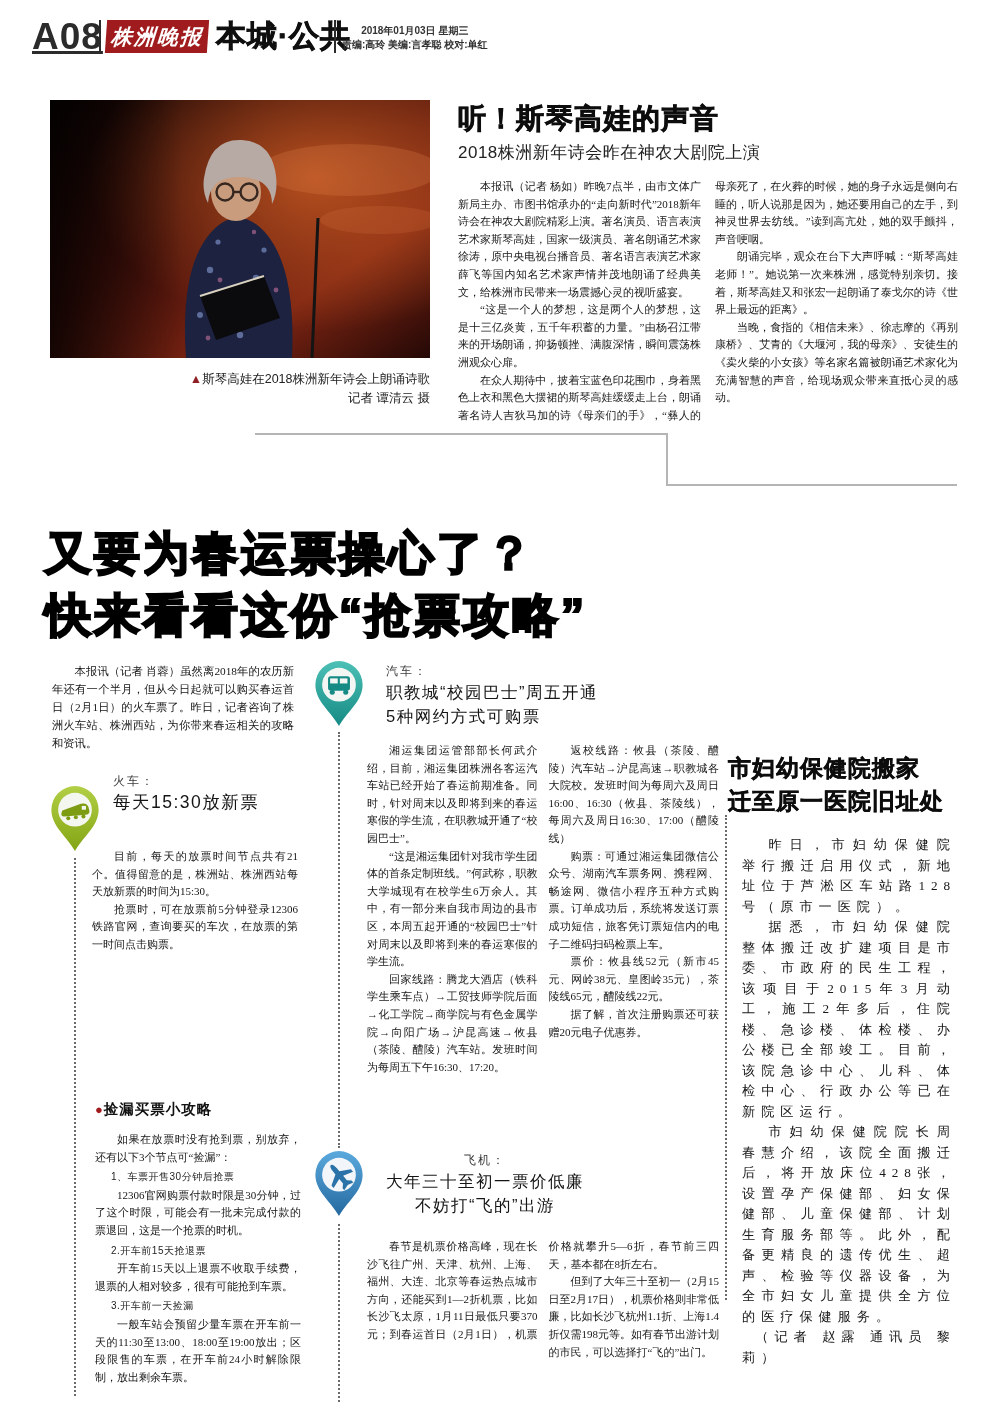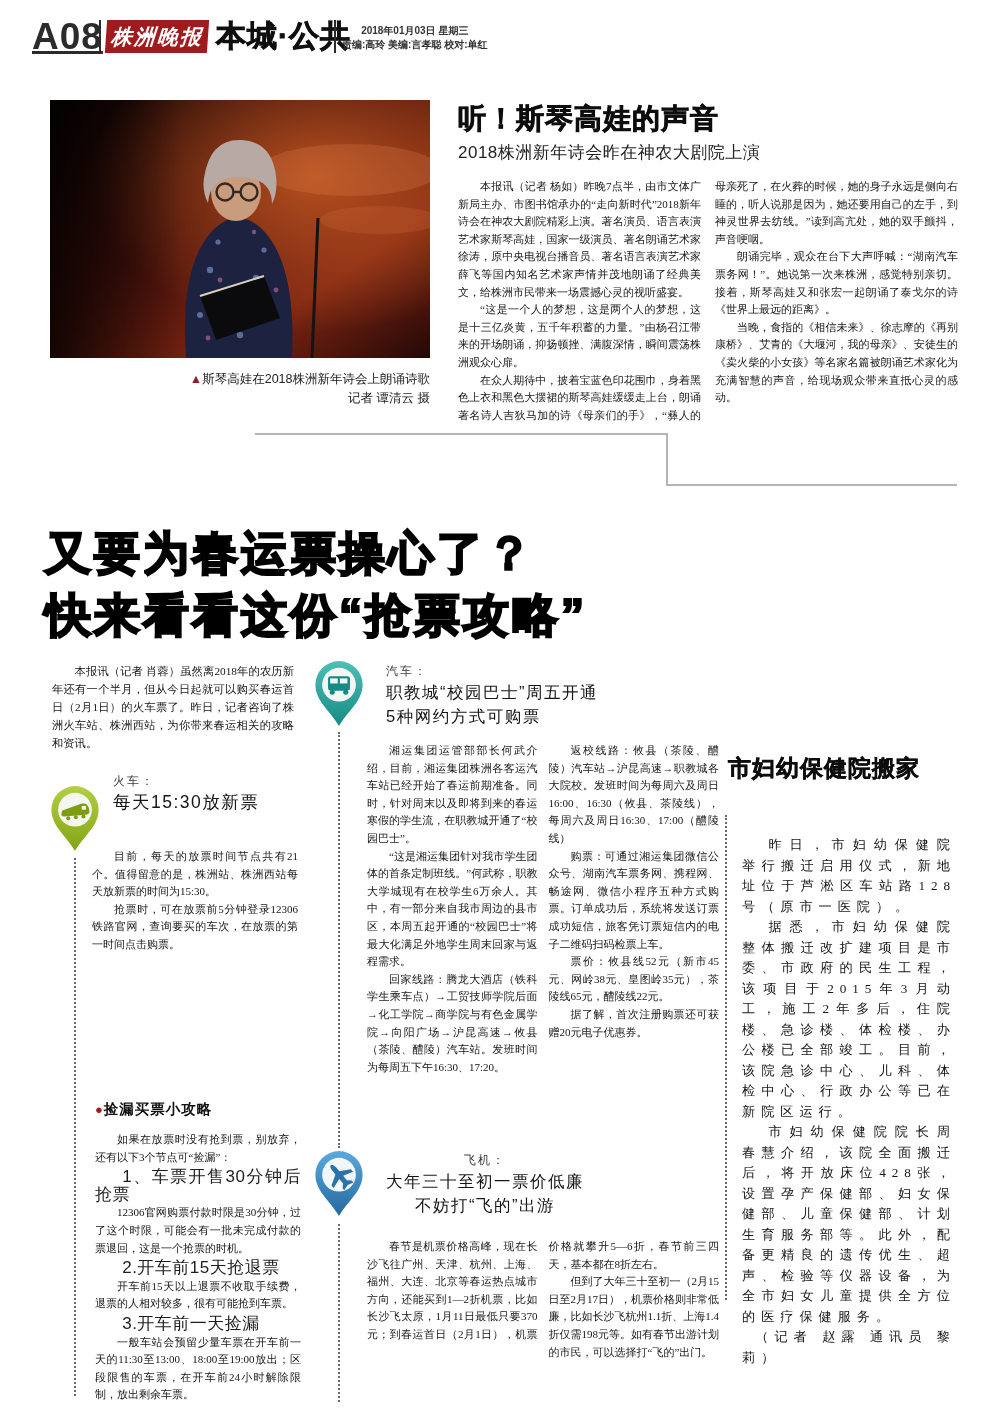--- a/index.html
+++ b/index.html
@@ -33,21 +33,21 @@
   
   .intro{width:242px;font-size:11.3px;line-height:18px;text-align:justify;color:#161616;}
   .intro p{margin:0;text-indent:2em;}
   .seclabel{font-family:"Liberation Sans",sans-serif;font-size:12px;color:#3c3c3c;letter-spacing:2px;}
   .secheading{font-family:"Liberation Sans",sans-serif;font-size:16.5px;color:#151515;letter-spacing:1.5px;line-height:24px;}
   .col{font-size:11px;line-height:17.6px;text-align:justify;color:#161616;}
   .cols2{column-count:2;column-gap:11px;}
   .dotline{width:0;border-left:2px dotted #6a6a6a;}
   .tiphead{font-family:"Liberation Sans",sans-serif;font-size:14.5px;font-weight:700;color:#111;letter-spacing:1px;}
   .tiphead .dot{color:#a01b1d;font-size:13px;}
-  .tiptitle{font-family:"Liberation Sans",sans-serif;font-size:17px;color:#1d1d1d;letter-spacing:0.5px;
+  .tiptitle{font-family:"Liberation Sans",sans-serif;font-size:10px;color:#1d1d1d;letter-spacing:0.5px;
             margin:2px 0 1px 0;text-indent:1.6em;}
   
   .hosp-title{font-family:"Liberation Sans",sans-serif;font-size:23px;font-weight:700;line-height:33px;color:#0d0d0d;
               -webkit-text-stroke:0.5px #0d0d0d;letter-spacing:1px;}
   .hosp-body{font-size:13.2px;line-height:20.5px;letter-spacing:0.45em;text-align:justify;color:#161616;}
   .hosp-body p{margin:0;text-indent:2em;}
   .pin{display:block;}
 </style>
 </head>
 <body>
@@ -124,21 +124,21 @@
       <div>记者 谭清云 摄</div>
     </div>
   </div>
 
   <div class="abs art-title" style="left:458px;top:100px;">听！斯琴高娃的声音</div>
   <div class="abs art-sub" style="left:458px;top:141px;">2018株洲新年诗会昨在神农大剧院上演</div>
   <div class="abs bodycols" style="left:458px;top:178px;width:500px;height:286px;">
     <p>本报讯（记者 杨如）昨晚7点半，由市文体广新局主办、市图书馆承办的“走向新时代”2018新年诗会在神农大剧院精彩上演。著名演员、语言表演艺术家斯琴高娃，国家一级演员、著名朗诵艺术家徐涛，原中央电视台播音员、著名语言表演艺术家薛飞等国内知名艺术家声情并茂地朗诵了经典美文，给株洲市民带来一场震撼心灵的视听盛宴。</p>
     <p>“这是一个人的梦想，这是两个人的梦想，这是十三亿炎黄，五千年积蓄的力量。”由杨召江带来的开场朗诵，抑扬顿挫、满腹深情，瞬间震荡株洲观众心扉。</p>
     <p>在众人期待中，披着宝蓝色印花围巾，身着黑色上衣和黑色大摆裙的斯琴高娃缓缓走上台，朗诵著名诗人吉狄马加的诗《母亲们的手》，“彝人的母亲死了，在火葬的时候，她的身子永远是侧向右睡的，听人说那是因为，她还要用自己的左手，到神灵世界去纺线。”读到高亢处，她的双手颤抖，声音哽咽。</p>
-    <p>朗诵完毕，观众在台下大声呼喊：“湖南汽车票务网！”。她说第一次来株洲，感觉特别亲切。接着，斯琴高娃又和张宏一起朗诵了泰戈尔的诗《世界上最远的距离》。</p>
+    <p>朗诵完毕，观众在台下大声呼喊：“斯琴高娃老师！”。她说第一次来株洲，感觉特别亲切。接着，斯琴高娃又和张宏一起朗诵了泰戈尔的诗《世界上最远的距离》。</p>
     <p>当晚，食指的《相信未来》、徐志摩的《再别康桥》、艾青的《大堰河，我的母亲》、安徒生的《卖火柴的小女孩》等名家名篇被朗诵艺术家化为充满智慧的声音，给现场观众带来直抵心灵的感动。</p>
   </div>
 
   <div class="abs hline" style="left:255px;top:433px;width:413px;"></div>
   <div class="abs vlineg" style="left:666px;top:433px;height:52px;"></div>
   <div class="abs hline" style="left:666px;top:484px;width:291px;"></div>
 
   <div class="abs bighead" style="left:45px;top:522px;">
     <div>又要为春运票操心了？</div>
     <div>快来看看这份“抢票攻略”</div>
@@ -172,21 +172,21 @@
       </g>
     </svg>
   </div>
   <div class="abs" style="left:386px;top:663px;">
     <div class="seclabel">汽车：</div>
     <div class="secheading">职教城“校园巴士”周五开通</div>
     <div class="secheading">5种网约方式可购票</div>
   </div>
   <div class="abs col cols2" style="left:367px;top:742px;width:352px;height:406px;">
     <p>湘运集团运管部部长何武介绍，目前，湘运集团株洲各客运汽车站已经开始了春运前期准备。同时，针对周末以及即将到来的春运寒假的学生流，在职教城开通了“校园巴士”。</p>
-    <p>“这是湘运集团针对我市学生团体的首条定制班线。”何武称，职教大学城现有在校学生6万余人。其中，有一部分来自我市周边的县市区，本周五起开通的“校园巴士”将最大化满足外地学生周末回家与返程需求。</p>
+    <p>“这是湘运集团针对我市学生团体的首条定制班线。”何武称，职教大学城现有在校学生6万余人。其中，有一部分来自我市周边的县市区，本周五起开通的“校园巴士”针对周末以及即将到来的春运寒假的学生流。</p>
     <p>回家线路：腾龙大酒店（铁科学生乘车点）→工贸技师学院后面→化工学院→商学院与有色金属学院→向阳广场→沪昆高速→攸县（茶陵、醴陵）汽车站。发班时间为每周五下午16:30、17:20。</p>
     <p>返校线路：攸县（茶陵、醴陵）汽车站→沪昆高速→职教城各大院校。发班时间为每周六及周日16:00、16:30（攸县、茶陵线），每周六及周日16:30、17:00（醴陵线）</p>
     <p>购票：可通过湘运集团微信公众号、湖南汽车票务网、携程网、畅途网、微信小程序五种方式购票。订单成功后，系统将发送订票成功短信，旅客凭订票短信内的电子二维码扫码检票上车。</p>
     <p>票价：攸县线52元（新市45元、网岭38元、皇图岭35元），茶陵线65元，醴陵线22元。</p>
     <p>据了解，首次注册购票还可获赠20元电子优惠券。</p>
   </div>
 
   <div class="abs" style="left:48px;top:785px;width:54px;">
     <svg class="pin" width="54" height="68" viewBox="0 0 64 80">
       <defs>
@@ -247,20 +247,21 @@
     <div class="secheading">大年三十至初一票价低廉</div>
     <div class="secheading">不妨打“飞的”出游</div>
   </div>
   <div class="abs col cols2" style="left:367px;top:1238px;width:352px;height:166px;">
     <p>春节是机票价格高峰，现在长沙飞往广州、天津、杭州、上海、福州、大连、北京等春运热点城市方向，还能买到1—2折机票，比如长沙飞太原，1月11日最低只要370元；到春运首日（2月1日），机票价格就攀升5—6折，春节前三四天，基本都在8折左右。</p>
     <p>但到了大年三十至初一（2月15日至2月17日），机票价格则非常低廉，比如长沙飞杭州1.1折、上海1.4折仅需198元等。如有春节出游计划的市民，可以选择打“飞的”出门。</p>
   </div>
 
   <div class="abs hosp-title" style="left:728px;top:752px;">
     <div>市妇幼保健院搬家</div>
+    <div>迁至原一医院旧址处</div>
   </div>
   <div class="abs hosp-body" style="left:742px;top:835px;width:214px;">
     <p>昨日，市妇幼保健院举行搬迁启用仪式，新地址位于芦淞区车站路128号（原市一医院）。</p>
     <p>据悉，市妇幼保健院整体搬迁改扩建项目是市委、市政府的民生工程，该项目于2015年3月动工，施工2年多后，住院楼、急诊楼、体检楼、办公楼已全部竣工。目前，该院急诊中心、儿科、体检中心、行政办公等已在新院区运行。</p>
     <p>市妇幼保健院院长周春慧介绍，该院全面搬迁后，将开放床位428张，设置孕产保健部、妇女保健部、儿童保健部、计划生育服务部等。此外，配备更精良的遗传优生、超声、检验等仪器设备，为全市妇女儿童提供全方位的医疗保健服务。</p>
     <p style="text-indent:1em;">（记者 赵露 通讯员 黎莉）</p>
   </div>
 
 </div>
 

